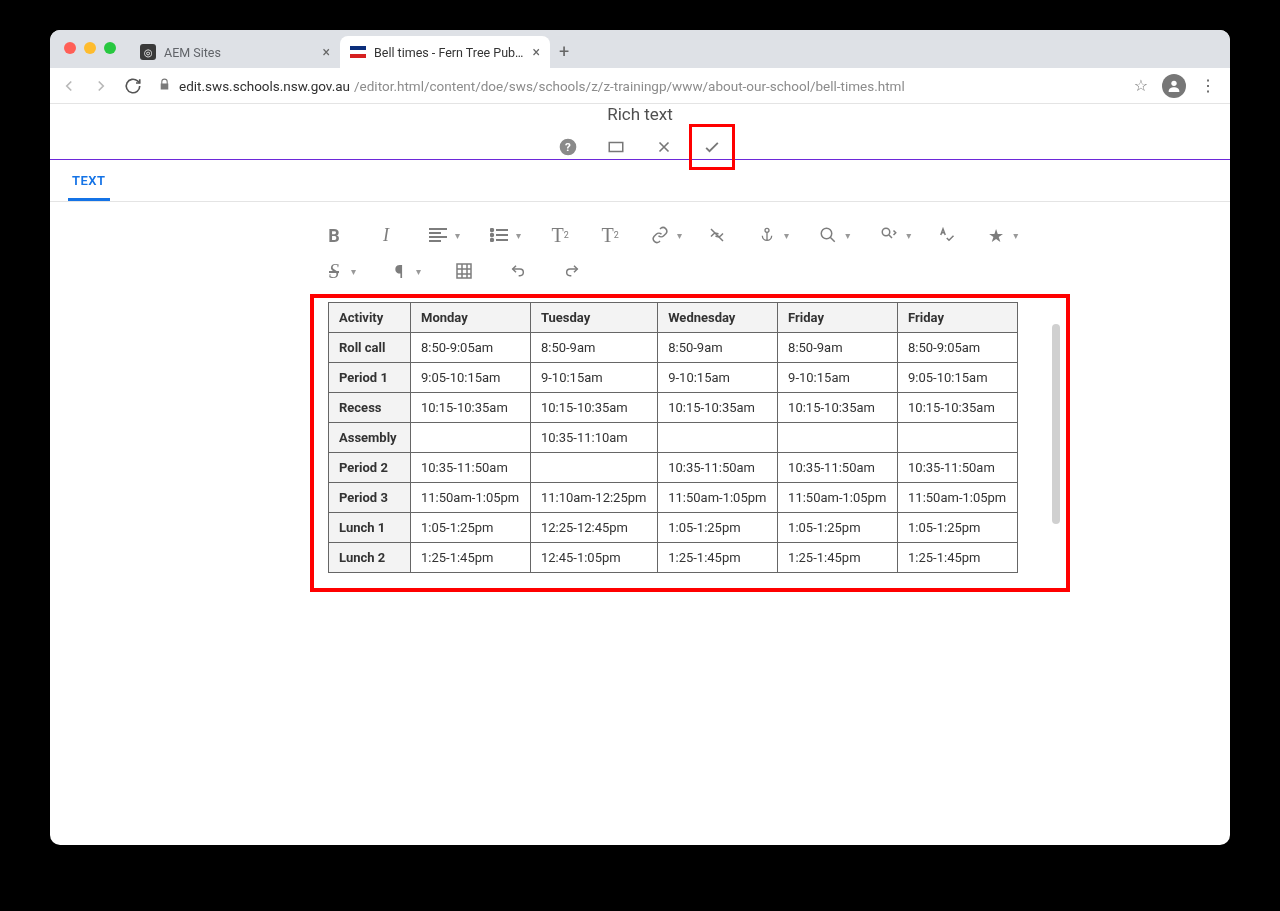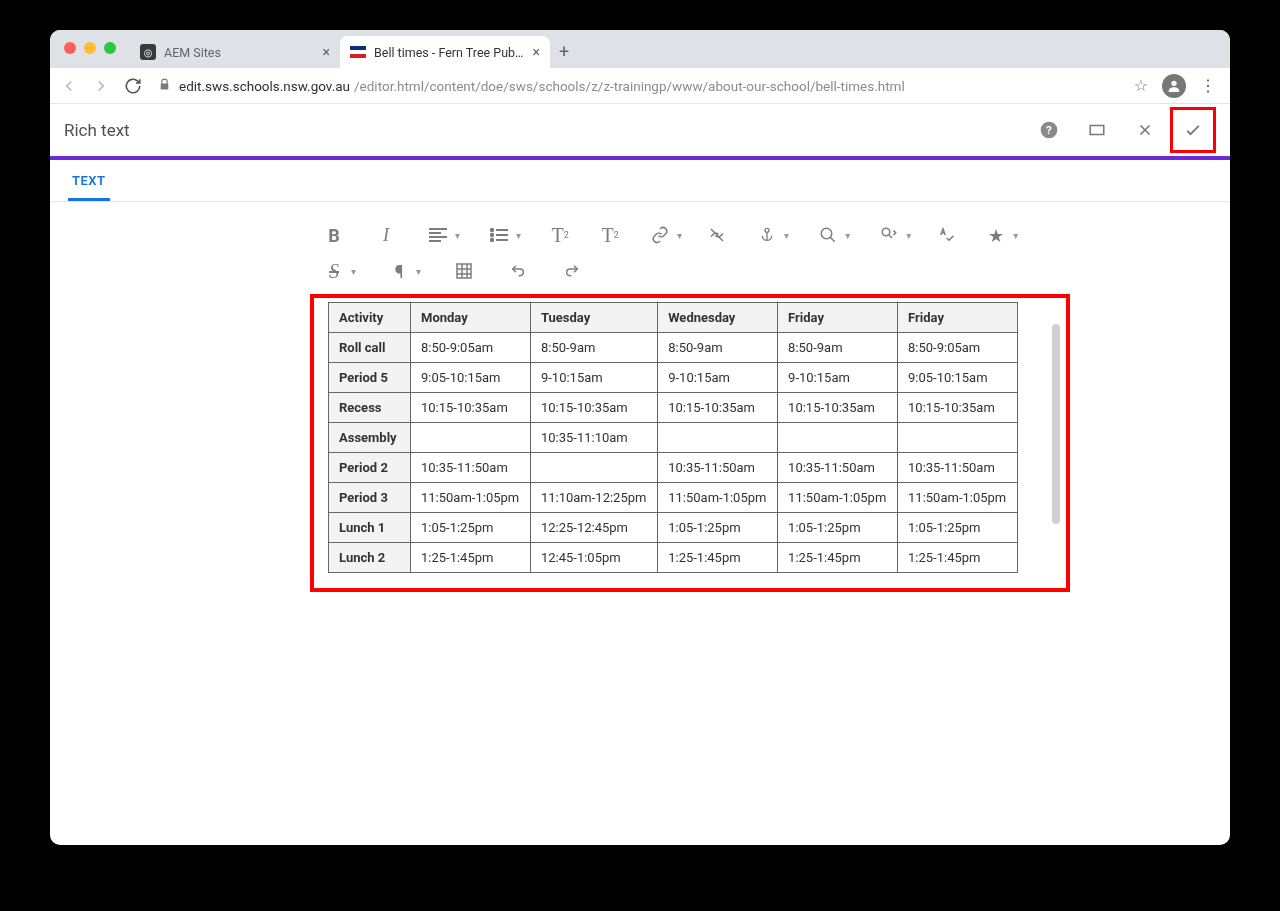--- a/index.html
+++ b/index.html
@@ -110,25 +110,26 @@
   .star { color: #767676; font-size: 16px; }
   .avatar-icon {
     width: 24px; height: 24px; border-radius: 50%;
     background: #777; display: flex; align-items: center; justify-content: center;
   }
   .kebab { font-size: 16px; color: #555; }
 
   
   .dlg-header {
     height: 56px;
-    border-bottom: 4px solid #6d28d9;
+    border-bottom: 1px solid #6d28d9;
     display: flex;
     align-items: center;
     padding: 0 14px;
     justify-content: space-between;
+    flex-direction: column;
   }
   .dlg-title { font-size: 17px; color: #505050; font-weight: 400; }
   .dlg-actions { display: flex; align-items: center; gap: 2px; }
   .dlg-btn {
     width: 46px; height: 46px;
     display: flex; align-items: center; justify-content: center;
     color: #777;
     cursor: pointer;
     font-size: 18px;
   }
@@ -477,21 +478,21 @@
           <tbody id="sched-body">
               <tr>
                 <td class="rowhead">Roll call</td>
                 <td>8:50-9:05am</td>
                 <td>8:50-9am</td>
                 <td>8:50-9am</td>
                 <td>8:50-9am</td>
                 <td>8:50-9:05am</td>
               </tr>
               <tr>
-                <td class="rowhead">Period 5</td>
+                <td class="rowhead">Period 1</td>
                 <td>9:05-10:15am</td>
                 <td>9-10:15am</td>
                 <td>9-10:15am</td>
                 <td>9-10:15am</td>
                 <td>9:05-10:15am</td>
               </tr>
               <tr>
                 <td class="rowhead">Recess</td>
                 <td>10:15-10:35am</td>
                 <td>10:15-10:35am</td>

